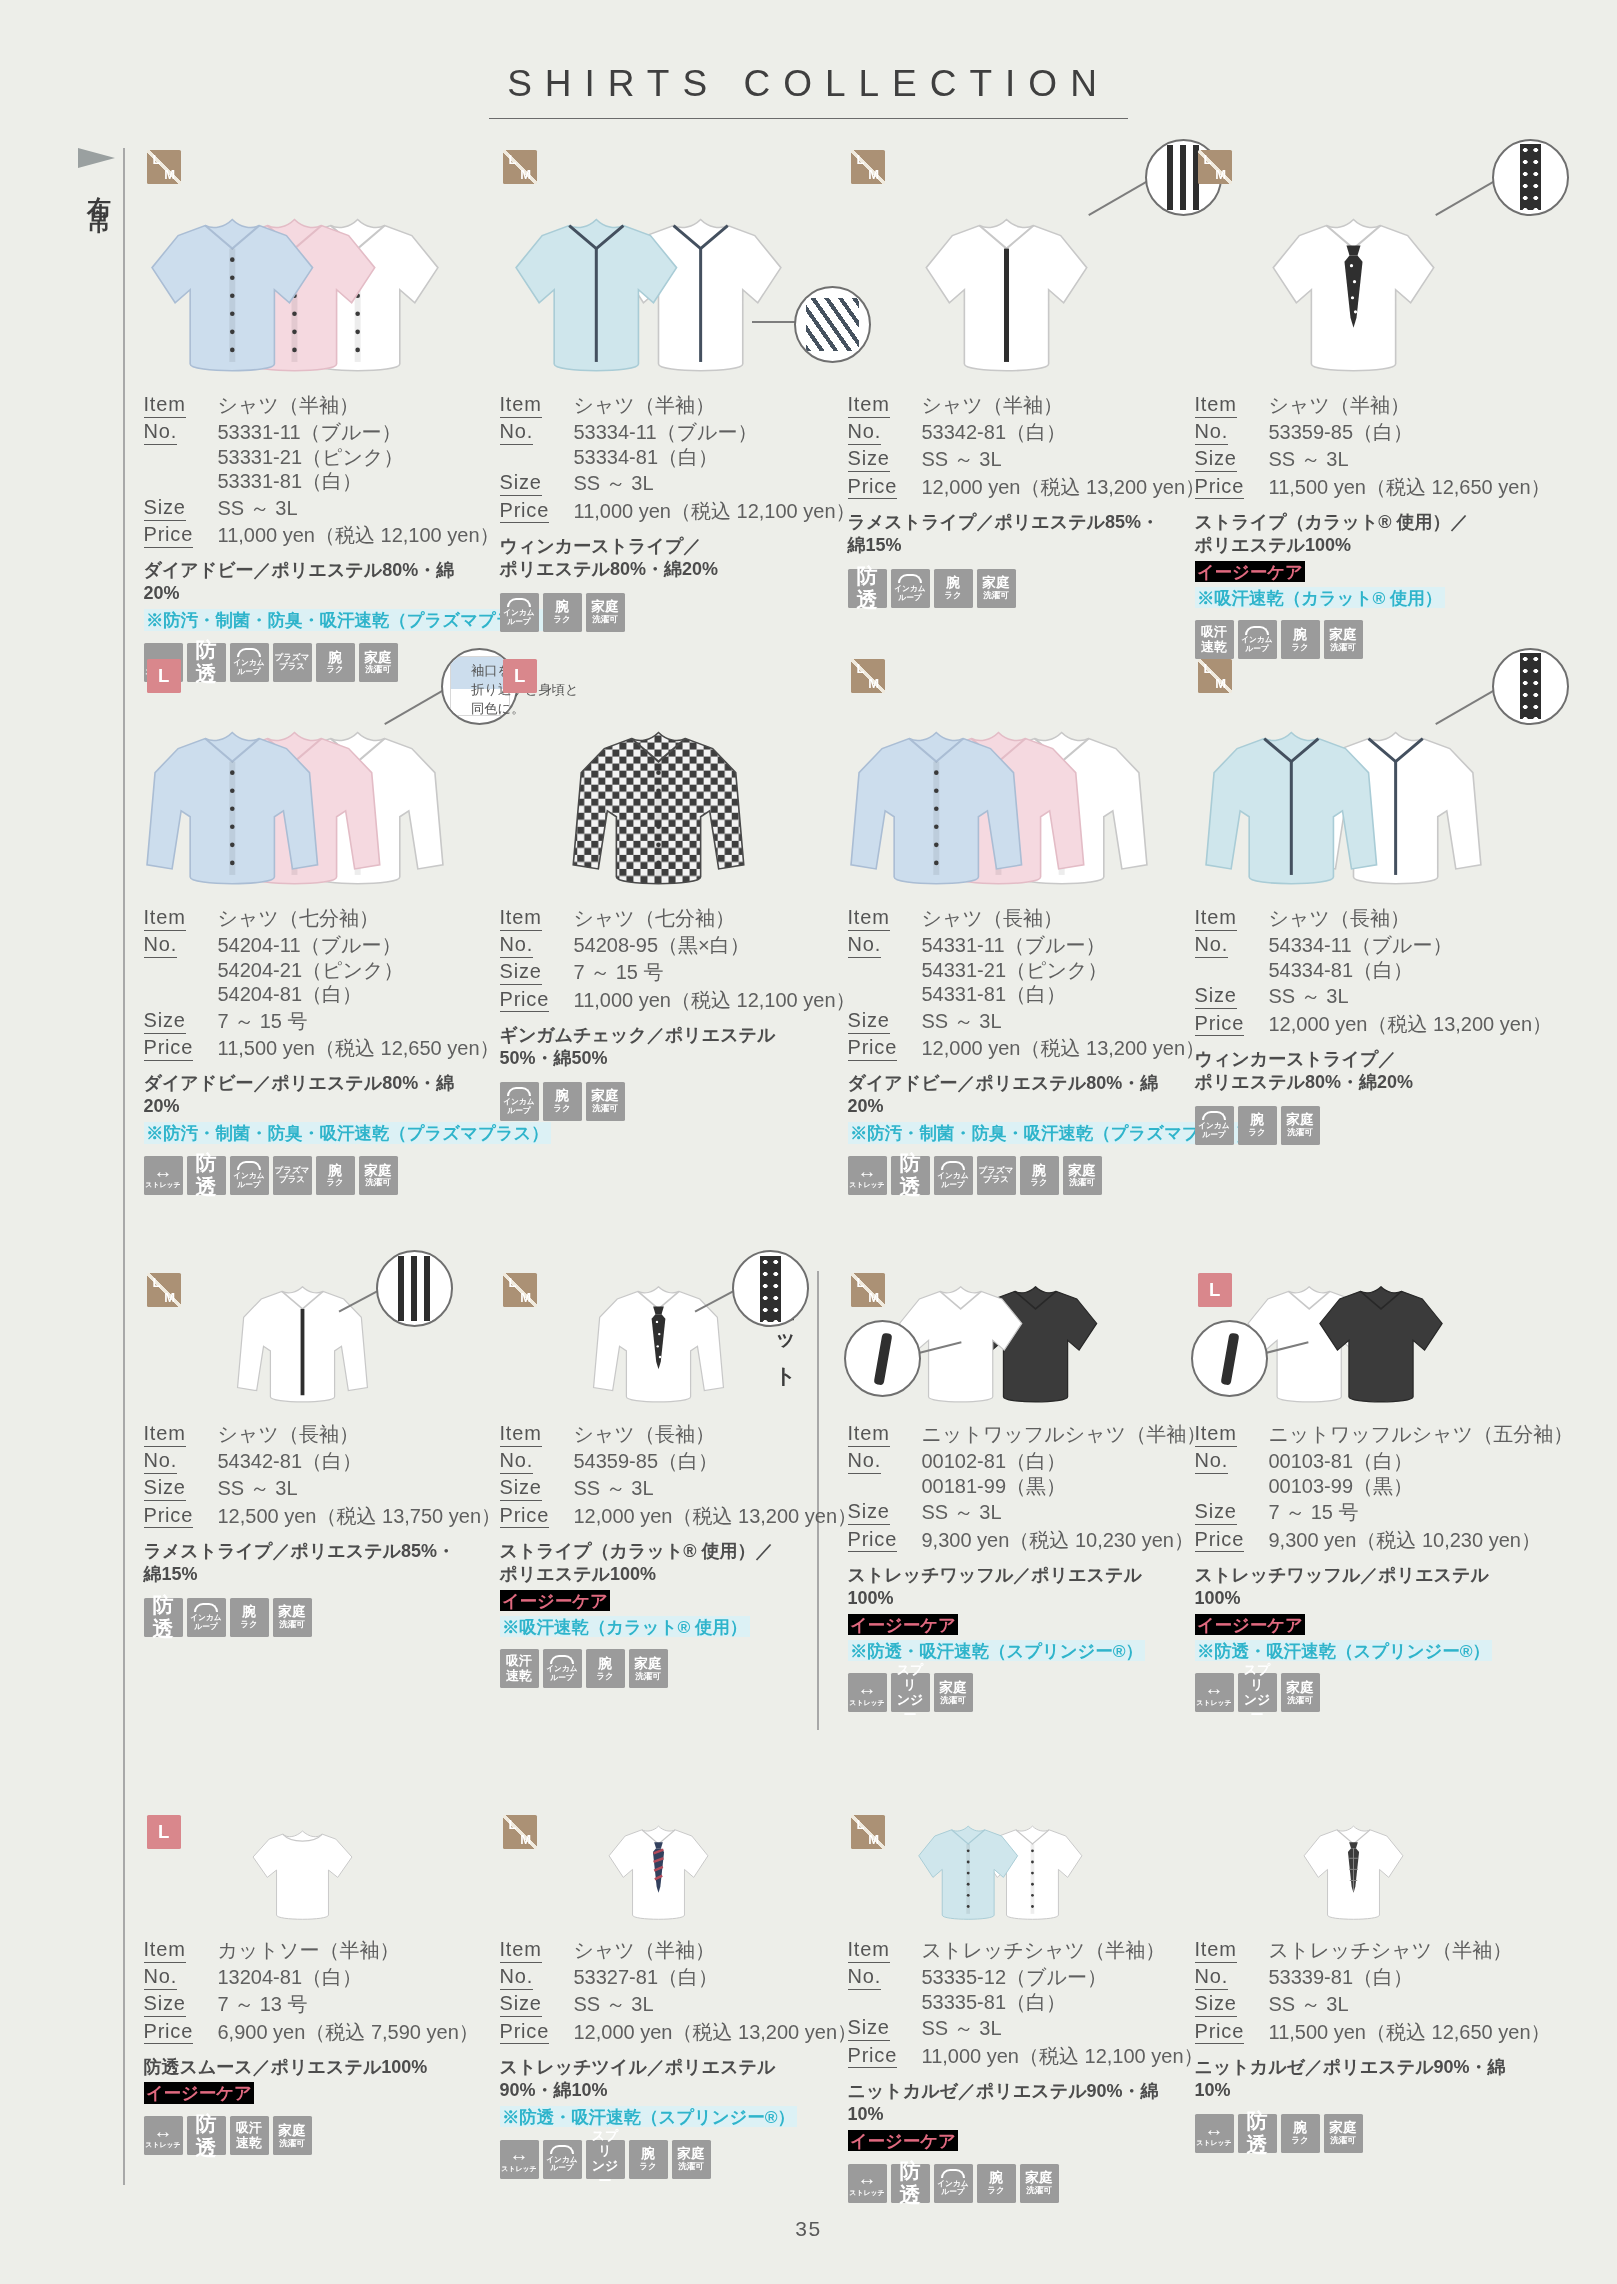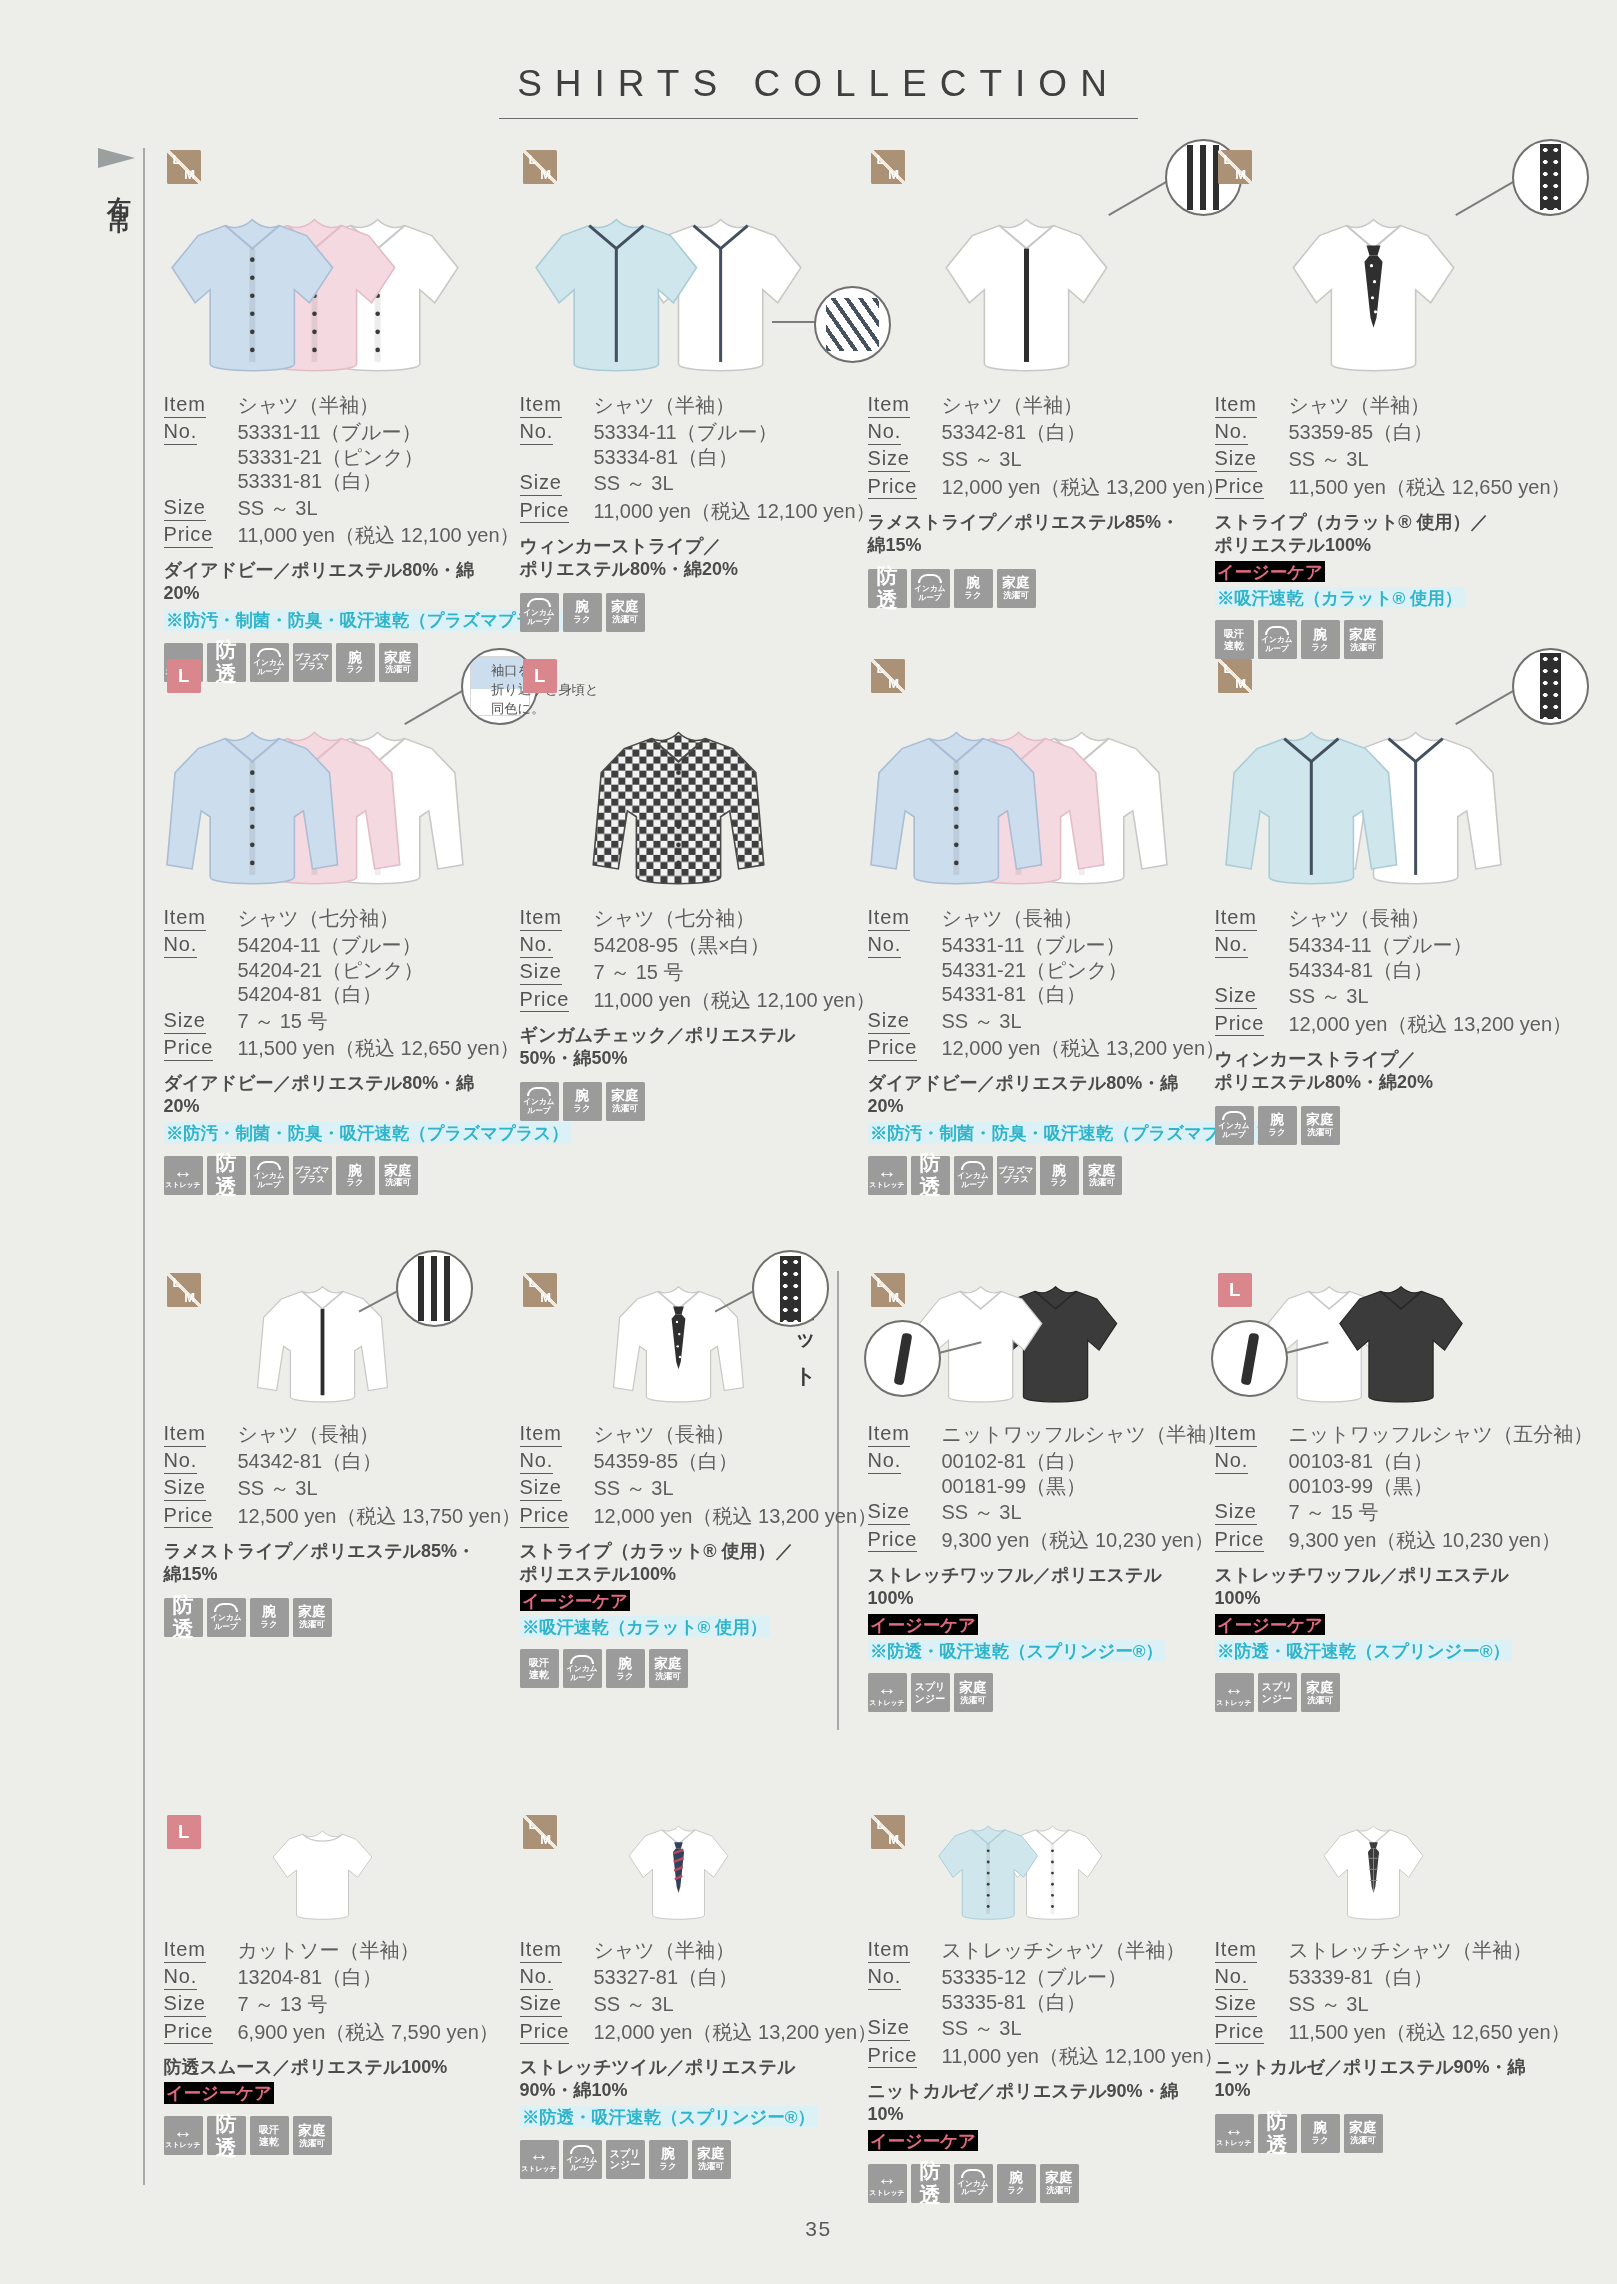--- a/index.html
+++ b/index.html
@@ -1,17 +1,17 @@
 <!DOCTYPE html>
 <html style="font-size:13px"><head>
 <meta charset="utf-8">
 <style>
   html,body{margin:0;padding:0;}
   body{width:1617px;height:2284px;background:#edeee9;font-family:"Liberation Sans",sans-serif;position:relative;overflow:hidden;}
-  .page{position:absolute;inset:0;margin-left:20px;}
+  .page{position:absolute;inset:0;}
 
   
   .titlewrap{position:absolute;top:63px;left:0;width:100%;text-align:center;}
   .titlewrap h1{display:inline-block;margin:0;font-size:37px;font-weight:normal;letter-spacing:13px;color:#3f3f3f;border-bottom:1.6px solid #6b6b6b;padding:0 18px 13px 18px;}
 
   
   .sec{position:absolute;}
   .tri{width:0;height:0;border-top:10.5px solid transparent;border-bottom:10.5px solid transparent;border-left:37px solid #9aa0a0;}
   .tri.small{border-top:8px solid transparent;border-bottom:8px solid transparent;border-left:29px solid #9aa0a0;}
   .vtext{writing-mode:vertical-rl;font-weight:bold;color:#3c3c3c;font-size:24px;letter-spacing:11.3px;margin:9.7px 0 0 4.9px;}
@@ -51,21 +51,21 @@
   .val{font-size:20px;color:#5f5f5f;line-height:1.22;white-space:nowrap;}
   .val .numline{white-space:nowrap;}
   .material{margin:11.3px 0 0 6.5px;font-size:18px;font-weight:bold;color:#4c4c4c;line-height:1.3;white-space:pre-line;}
   .note{margin:3.2px 0 0 6.5px;font-size:17.4px;font-weight:bold;line-height:1.3;white-space:nowrap;}
   .note.pink span{color:#e0697f;background:#000000;padding:0.8px 2.4px;}
   .note.cyan span{color:#2fb4cb;background:#dcf1f5;padding:0.8px 2.4px;}
   .icons{display:flex;gap:4px;margin:11.3px 0 0 6.5px;}
   .ic{width:39px;height:39px;background:#9b9b9b;color:#fff;border-radius:1.6px;display:flex;flex-direction:column;align-items:center;justify-content:center;text-align:center;flex:0 0 auto;}
   .ic .l{font-size:9px;line-height:1.15;font-weight:bold;}
   .ic.single .l{font-size:21px;}
-  .ic.two .l{font-size:10px;}
+  .ic.two .l{font-size:13px;}
   .ic.two-sm .l{font-size:8.5px;}
   .ic.big-first .l.first{font-size:13.7px;}
   .ic.big-first .l.rest{font-size:8.5px;}
   .ic.arrow .glyph{font-size:19.4px;line-height:1;font-weight:bold;}
   .ic.arrow .l{font-size:6.9px;}
   .ic.loop .loopg{width:19.4px;height:7.3px;border:2px solid #fff;border-bottom:none;border-radius:9.7px 9.7px 0 0;margin-bottom:1.6px;}
   .ic.loop .l{font-size:7.7px;}
 
   .pageno{position:absolute;top:2217px;left:0;width:100%;text-align:center;font-size:21px;color:#5a5a5a;letter-spacing:1.6px;}
 </style>

